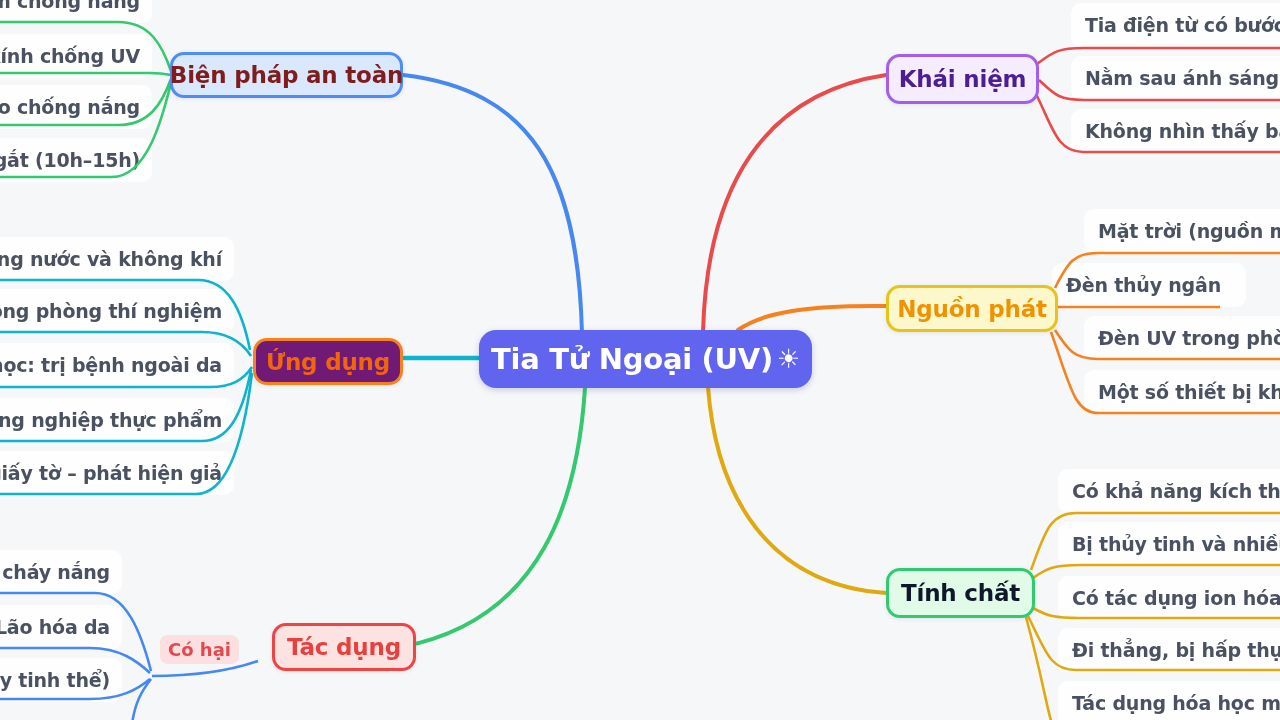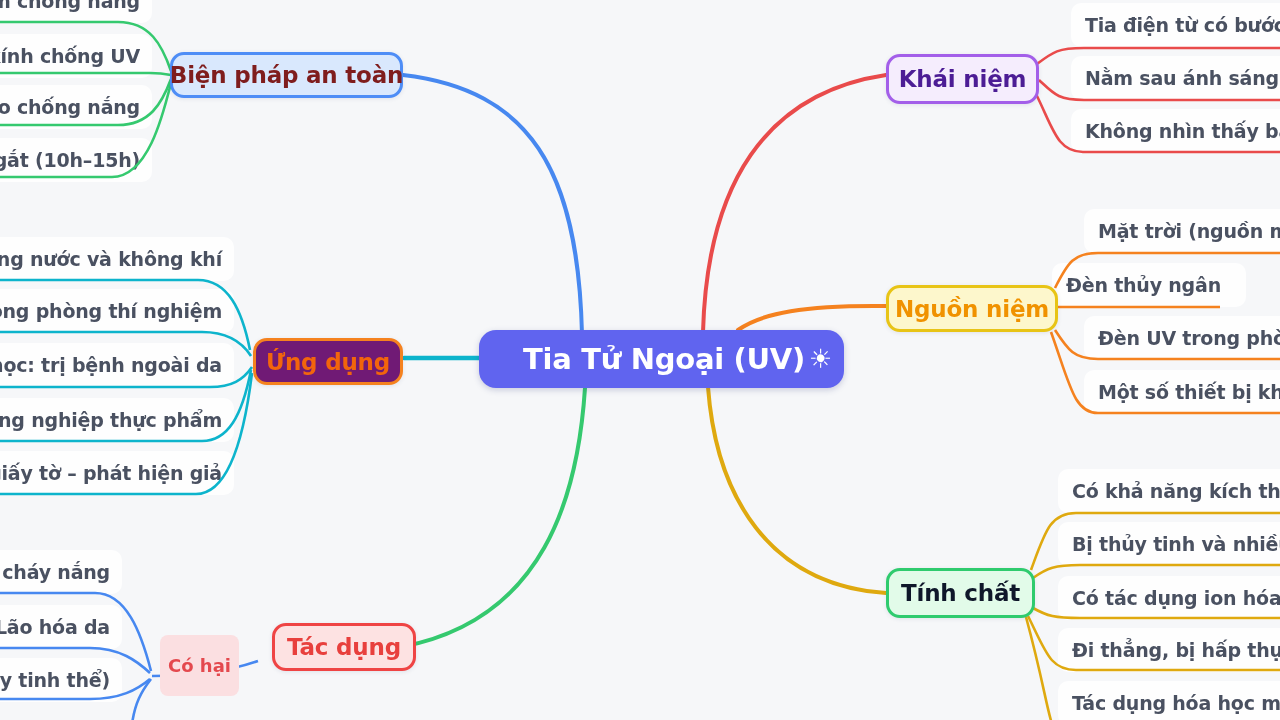--- a/index.html
+++ b/index.html
@@ -28,25 +28,24 @@
   .box.tacdung{left:272px;top:623px;width:138px;height:42px;background:#fde2e2;border-color:#ef4444;color:#e8403d}
   .box.khainiem{left:886px;top:54px;width:147px;height:44px;background:#f5edfd;border-color:#a35fe9;color:#4c1d95}
   .box.nguonphat{left:886px;top:285px;width:166px;height:41px;background:#fdf7cc;border-color:#e8c416;color:#f09200}
   .box.tinhchat{left:886px;top:568px;width:143px;height:44px;background:#e2fbe9;border-color:#2fcb6e;color:#0f172a}
   .center-node{
     position:absolute;z-index:3;left:479px;top:330px;width:333px;height:58px;
     background:#6064ef;border-radius:17px;
     display:flex;align-items:center;justify-content:center;gap:4px;
     color:#ffffff;font-weight:700;font-size:29px;letter-spacing:-.3px;
     box-shadow:0 2px 6px rgba(40,50,120,.22);
-    padding-left:32px;
   }
   .center-node .sun{font-size:26px;line-height:1}
   .sublabel{
-    position:absolute;z-index:3;left:160px;top:635px;height:29px;padding:16px 8px;
+    position:absolute;z-index:3;left:160px;top:635px;height:29px;padding:0 8px;
     background:#fbdfe1;border-radius:8px;display:flex;align-items:center;
     font-weight:600;font-size:18px;color:#e4494e;white-space:nowrap;
   }
 </style>
 </head>
 <body>
 
 <div class="pill l" style="left:-30px;top:-21px;width:170px">kem chống nắng</div>
 <div class="pill l" style="left:-30px;top:34px;width:170px">o kính chống UV</div>
 <div class="pill l" style="left:-30px;top:85px;width:170px">c áo chống nắng</div>
@@ -130,21 +129,21 @@
     <path d="M 1033 608 C 1047 616, 1055 618, 1080 618 H 1290"></path>
     <path d="M 1028 616 C 1046 652, 1050 670, 1076 670 H 1290"></path>
     <path d="M 1026 617 C 1043 680, 1046 705, 1052 724"></path>
   </g>
 </svg>
 
 <div class="box bienphap">Biện pháp an toàn</div>
 <div class="box ungdung">Ứng dụng</div>
 <div class="box tacdung">Tác dụng</div>
 <div class="box khainiem">Khái niệm</div>
-<div class="box nguonphat">Nguồn niệm</div>
+<div class="box nguonphat">Nguồn phát</div>
 <div class="box tinhchat">Tính chất</div>
 
 <div class="sublabel">Có hại</div>
 
 <div class="center-node">
   <span>Tia Tử Ngoại (UV)</span>
   <span class="sun">☀</span>
 </div>
 
 </body></html>

